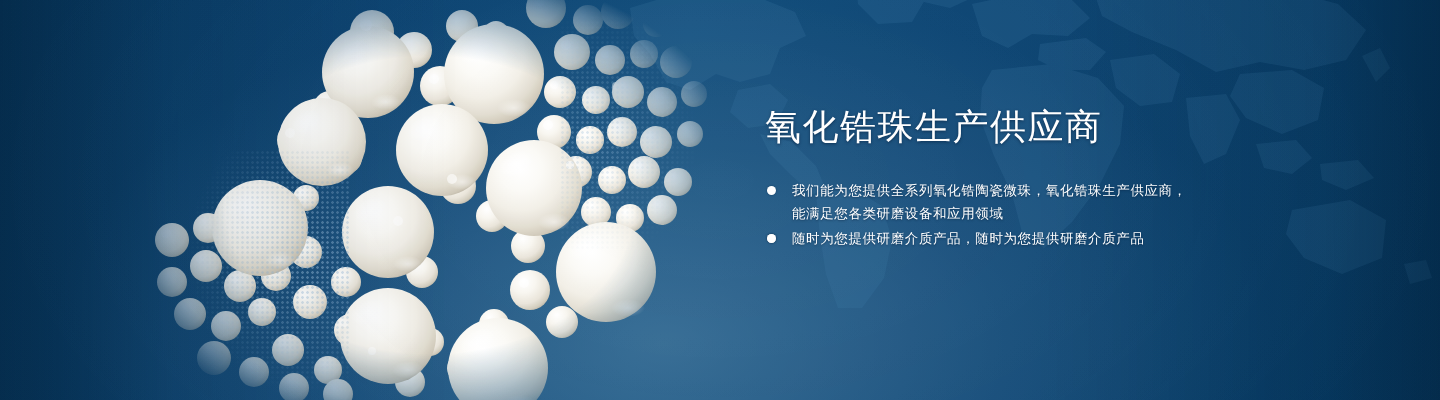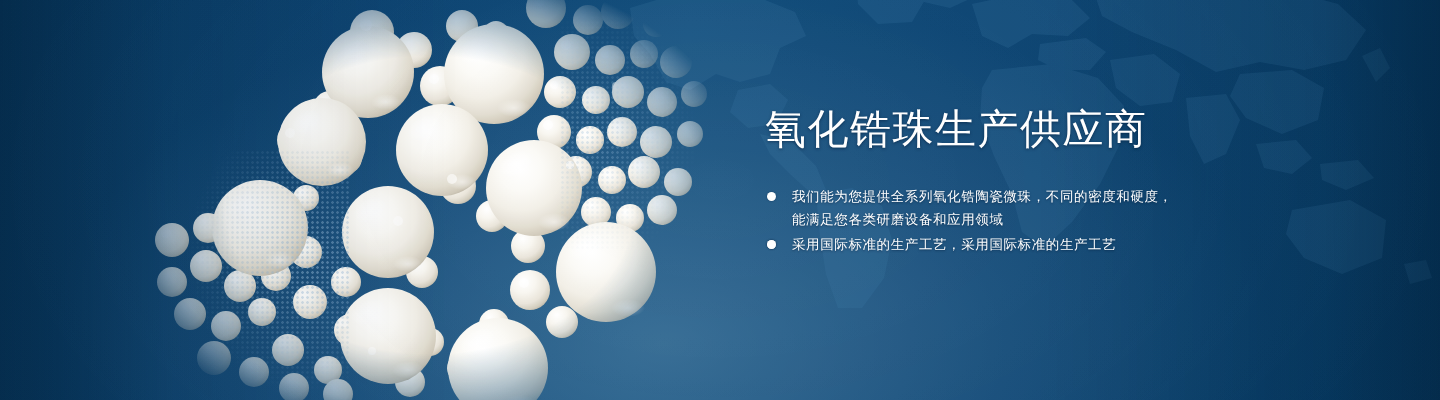--- a/index.html
+++ b/index.html
@@ -102,21 +102,21 @@
 
   
   .copy {
     position: absolute;
     left: 765px;
     top: 104px;
     width: 600px;
   }
   .headline {
     color: #ffffff;
-    font-size: 41px;
+    font-size: 36px;
     font-weight: 400;
     letter-spacing: 1.5px;
     line-height: 1.25;
     margin: 0 0 30px 0;
     text-shadow: 0 1px 3px rgba(0,20,45,0.55);
     white-space: nowrap;
   }
   .bullets {
     list-style: none;
     margin: 0;
@@ -396,26 +396,26 @@
   <div class="halftone2"></div>
 
   <div class="bg-vignette"></div>
 
   <div class="copy">
     <h1 class="headline">氧化锆珠生产供应商</h1>
 
     <ul class="bullets">
       <li class="bullet">
         <span class="dot"></span>
-        <span>我们能为您提供全系列氧化锆陶瓷微珠，不同的密度和硬度，</span>
+        <span>我们能为您提供全系列氧化锆陶瓷微珠，氧化锆珠生产供应商，</span>
         <span class="line2">能满足您各类研磨设备和应用领域</span>
       </li>
       <li class="bullet">
         <span class="dot"></span>
       </li>
       <li class="bullet">
         <span class="dot"></span>
-        <span>采用国际标准的生产工艺，采用国际标准的生产工艺</span>
+        <span>随时为您提供研磨介质产品，随时为您提供研磨介质产品</span>
       </li>
     </ul>
   </div>
 
 </div>
 
 </body></html>

